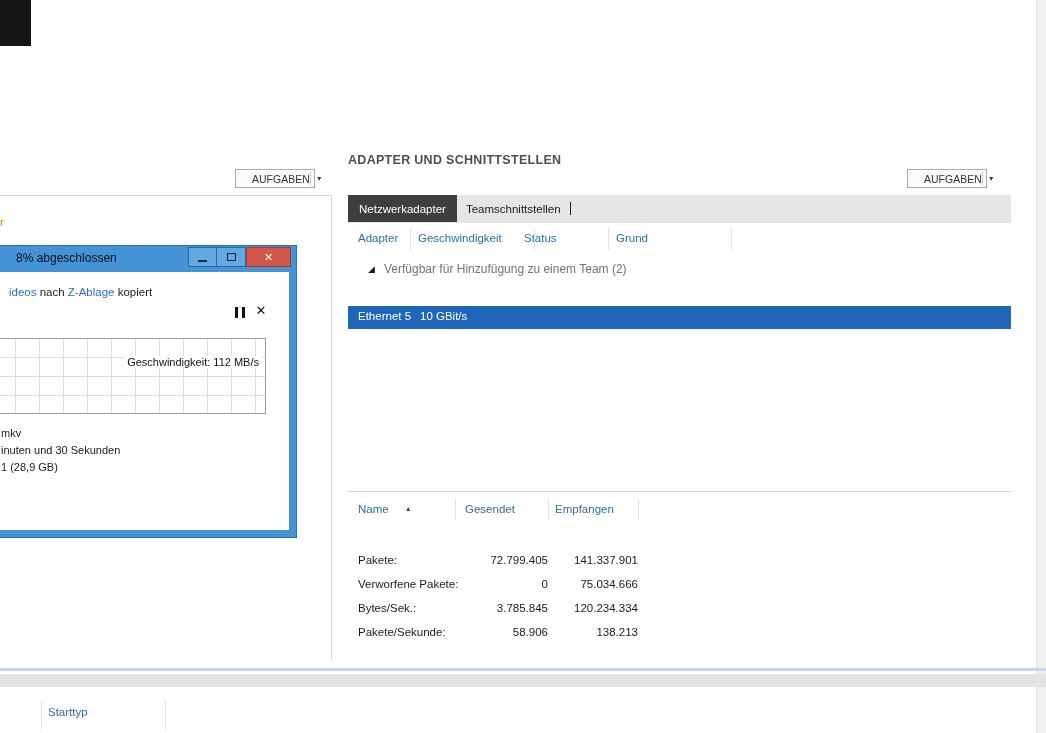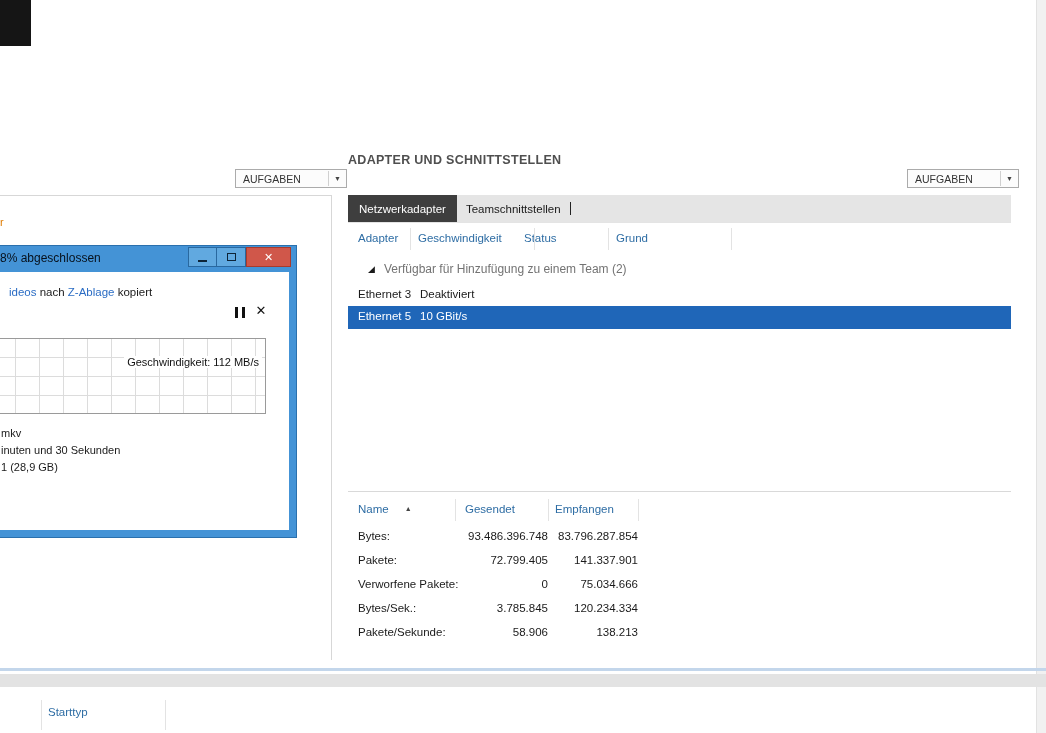--- a/index.html
+++ b/index.html
@@ -7,37 +7,37 @@
     position:relative; width:1046px; height:733px; overflow:hidden;
     background:#ffffff; font-family:"Liberation Sans", sans-serif; color:#1a1a1a;
   }
   
   .black-corner { position:absolute; left:0; top:0; width:31px; height:46px; background:#151515; }
   
   .vscroll { position:absolute; right:0; top:0; width:10px; height:733px; background:#f1f1f1; border-left:1px solid #e2e2e2; box-sizing:border-box; }
 
   
   .tasks-btn {
-    position:absolute; height:19px; width:112px; box-sizing:border-box;
+    position:absolute; height:19px; width:80px; box-sizing:border-box;
     border:1px solid #ababab; background:#fcfcfc; font-family:inherit;
     font-size:10.5px; color:#333; display:flex; align-items:center;
-    justify-content:space-between; padding:0 5px 0 7px; cursor:default;
+    justify-content:space-between; padding:0 5px 0 16px; cursor:default;
   }
   .tasks-btn .caret { font-size:7px; color:#444; border-left:1px solid #d0d0d0; padding-left:5px; line-height:15px; }
   .tasks-btn.left-pos { left:235px; top:169px; }
   .tasks-btn.right-pos { left:907px; top:169px; }
 
   
   .left-panel-frame { position:absolute; left:0; top:195px; width:332px; height:465px; border-top:1px solid #d7d7d7; border-right:1px solid #d7d7d7; box-sizing:border-box; background:#fff; }
   .orange-frag { position:absolute; left:0; top:216px; font-size:11px; color:#e07c00; }
 
   
   .copy-dialog { position:absolute; left:-45px; top:245px; width:342px; height:293px; background:#4493d6; border:1px solid #2a70ad; box-sizing:border-box; z-index:5; }
   .cd-titlebar { position:absolute; left:0; top:0; right:0; height:26px; }
-  .cd-title { position:absolute; left:44px; top:5px; font-size:12px; color:#07111c; white-space:nowrap; }
+  .cd-title { position:absolute; left:60px; top:5px; font-size:12px; color:#07111c; white-space:nowrap; }
   .cd-buttons { position:absolute; top:1px; right:5px; display:flex; }
   .cd-btn { height:20px; box-sizing:border-box; display:flex; align-items:center; justify-content:center; cursor:default; }
   .cd-btn.min { width:29px; background:#61a9e0; border:1px solid #29689f; }
   .cd-btn.max { width:29px; background:#61a9e0; border:1px solid #29689f; border-left:none; }
   .cd-btn.close { width:45px; background:#d0574a; border:1px solid #a93a2c; color:#fff; font-size:11px; }
   .glyph-min { width:9px; height:2px; background:#0d2438; display:block; margin-top:7px; }
   .glyph-max { width:9px; height:8px; border:1px solid #0d2438; display:block; box-sizing:border-box; }
   .cd-client { position:absolute; left:7px; right:7px; top:26px; bottom:7px; background:#fff; }
   .cd-status { position:absolute; left:46px; top:14px; font-size:11.5px; color:#1a1a1a; white-space:nowrap; }
   .cd-status a { color:#2a6cc4; text-decoration:none; cursor:pointer; }
@@ -172,43 +172,34 @@
   <div class="vsep hsep1"></div>
   <div class="vsep hsep2"></div>
   <div class="vsep hsep3"></div>
   <div class="vsep hsep4"></div>
 
   <div class="group-row">
     <span class="group-tri">◢</span>
     <span class="group-label">Verfügbar für Hinzufügung zu einem Team (2)</span>
   </div>
 
-  <div class="adapter-row row-e3">
-    <span class="c1">Ethernet 3</span>
-    <span class="c2">Deaktiviert</span>
-  </div>
   <div class="adapter-row row-e5">
     <span class="c1">Ethernet 5</span>
     <span class="c2">10 GBit/s</span>
   </div>
 
   <div class="stats-divider"></div>
 
   <div class="stat-head sh-name"><span>Name</span><span class="sort">▲</span></div>
   <div class="stat-head sh-sent">Gesendet</div>
   <div class="stat-head sh-recv">Empfangen</div>
   <div class="vsep ssep1"></div>
   <div class="vsep ssep2"></div>
   <div class="vsep ssep3"></div>
 
-  <div class="stat-row" style="top:530px">
-    <span class="n">Bytes:</span>
-    <span class="s">93.486.396.748</span>
-    <span class="r">83.796.287.854</span>
-  </div>
   <div class="stat-row" style="top:554px">
     <span class="n">Pakete:</span>
     <span class="s">72.799.405</span>
     <span class="r">141.337.901</span>
   </div>
   <div class="stat-row" style="top:578px">
     <span class="n">Verworfene Pakete:</span>
     <span class="s">0</span>
     <span class="r">75.034.666</span>
   </div>

